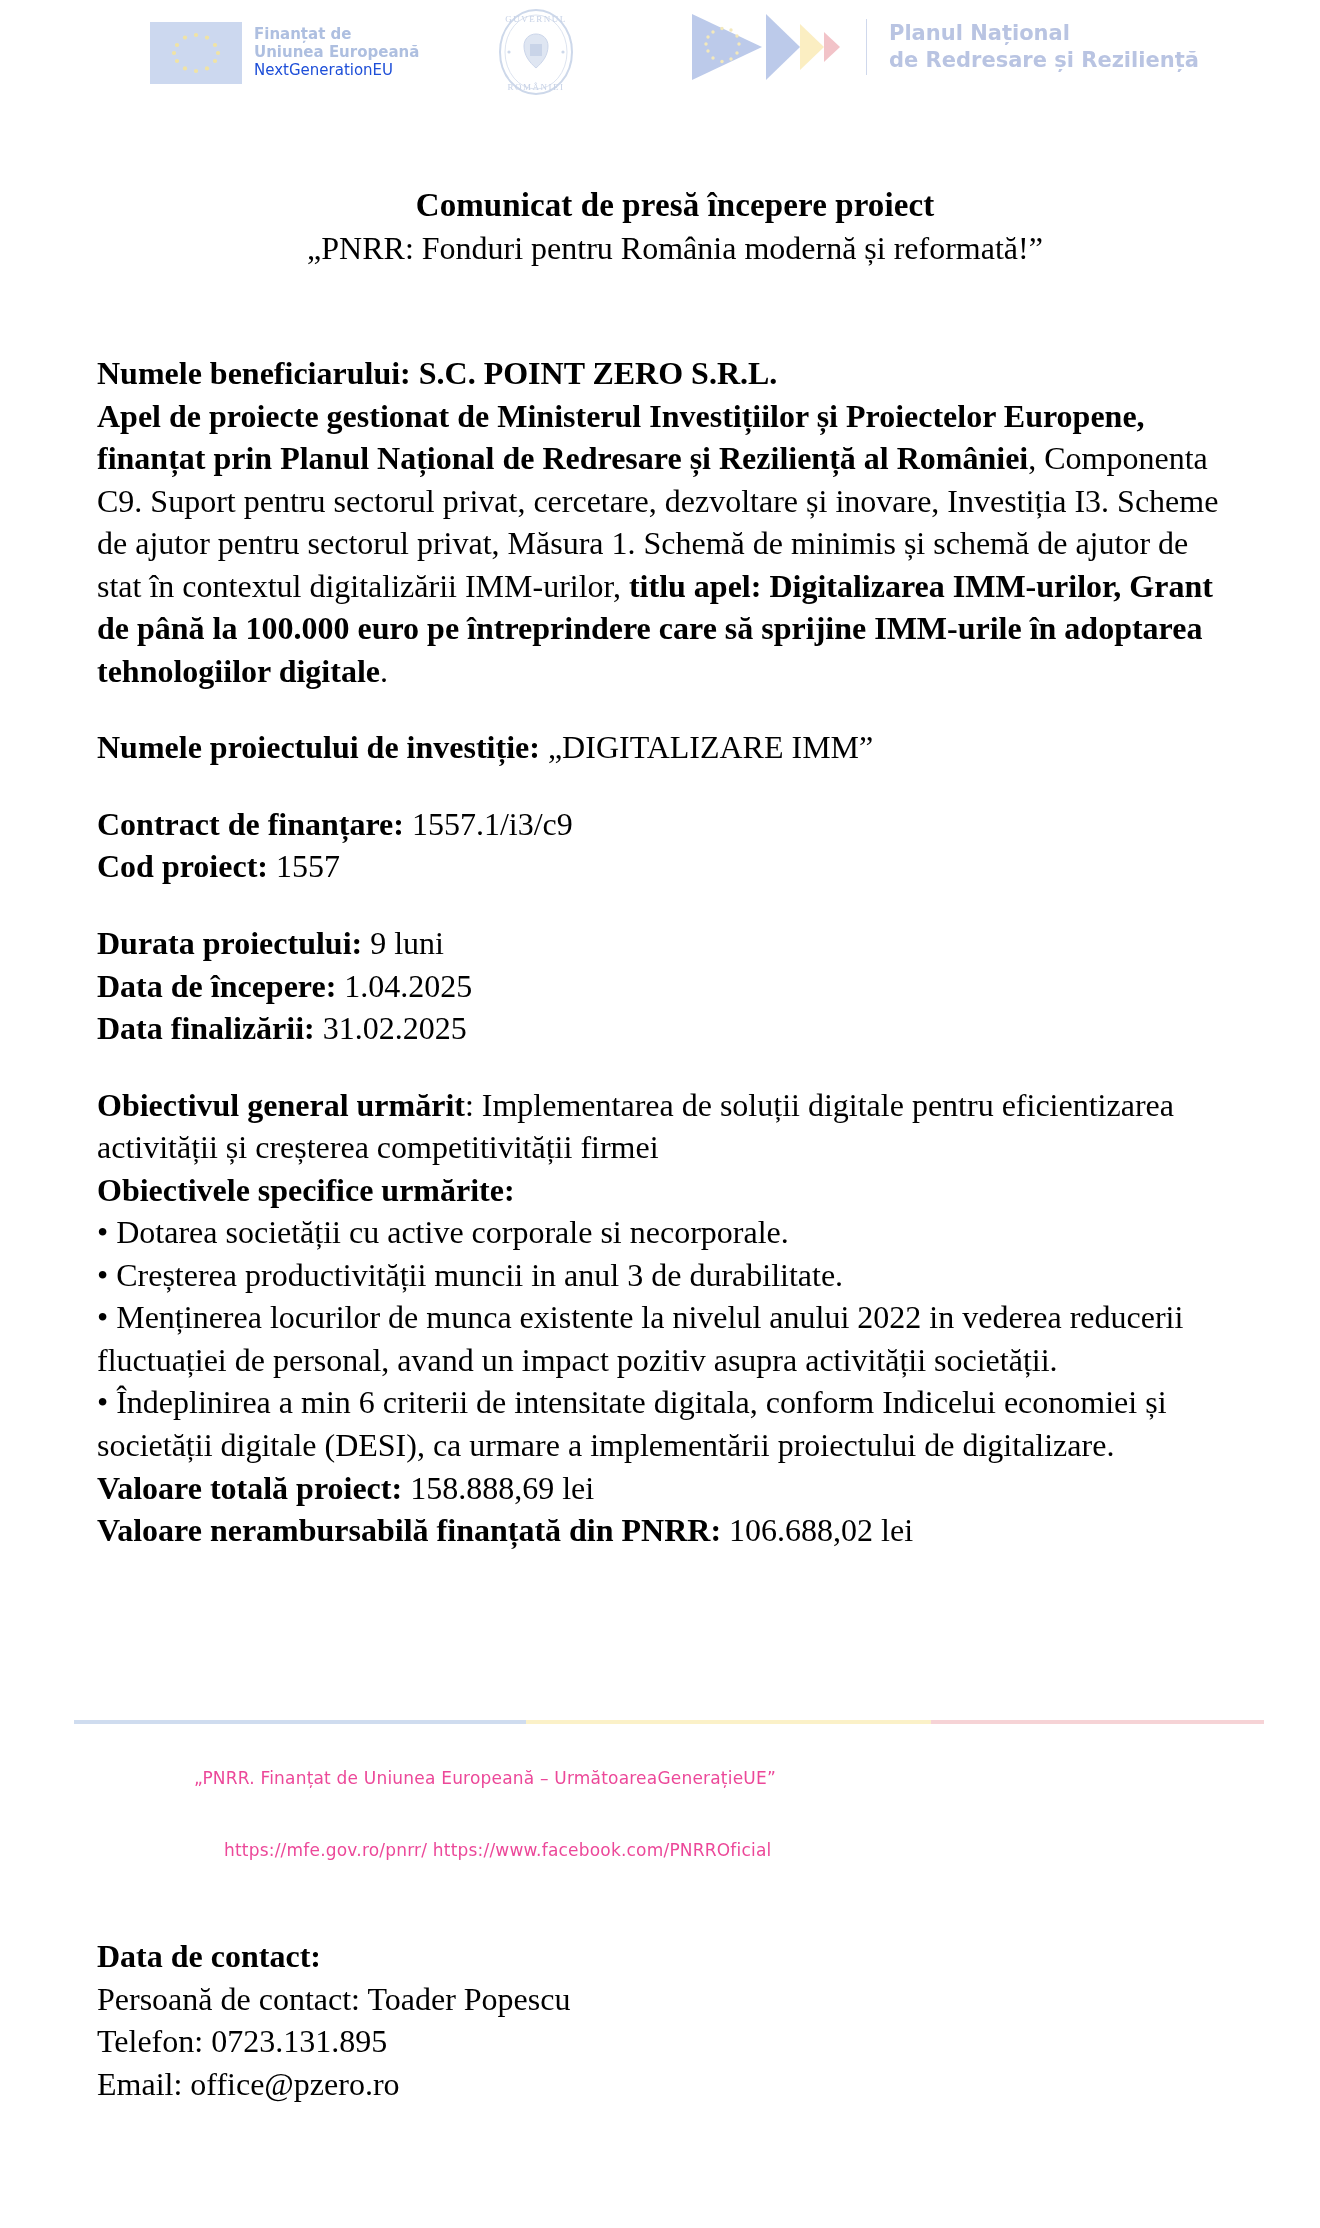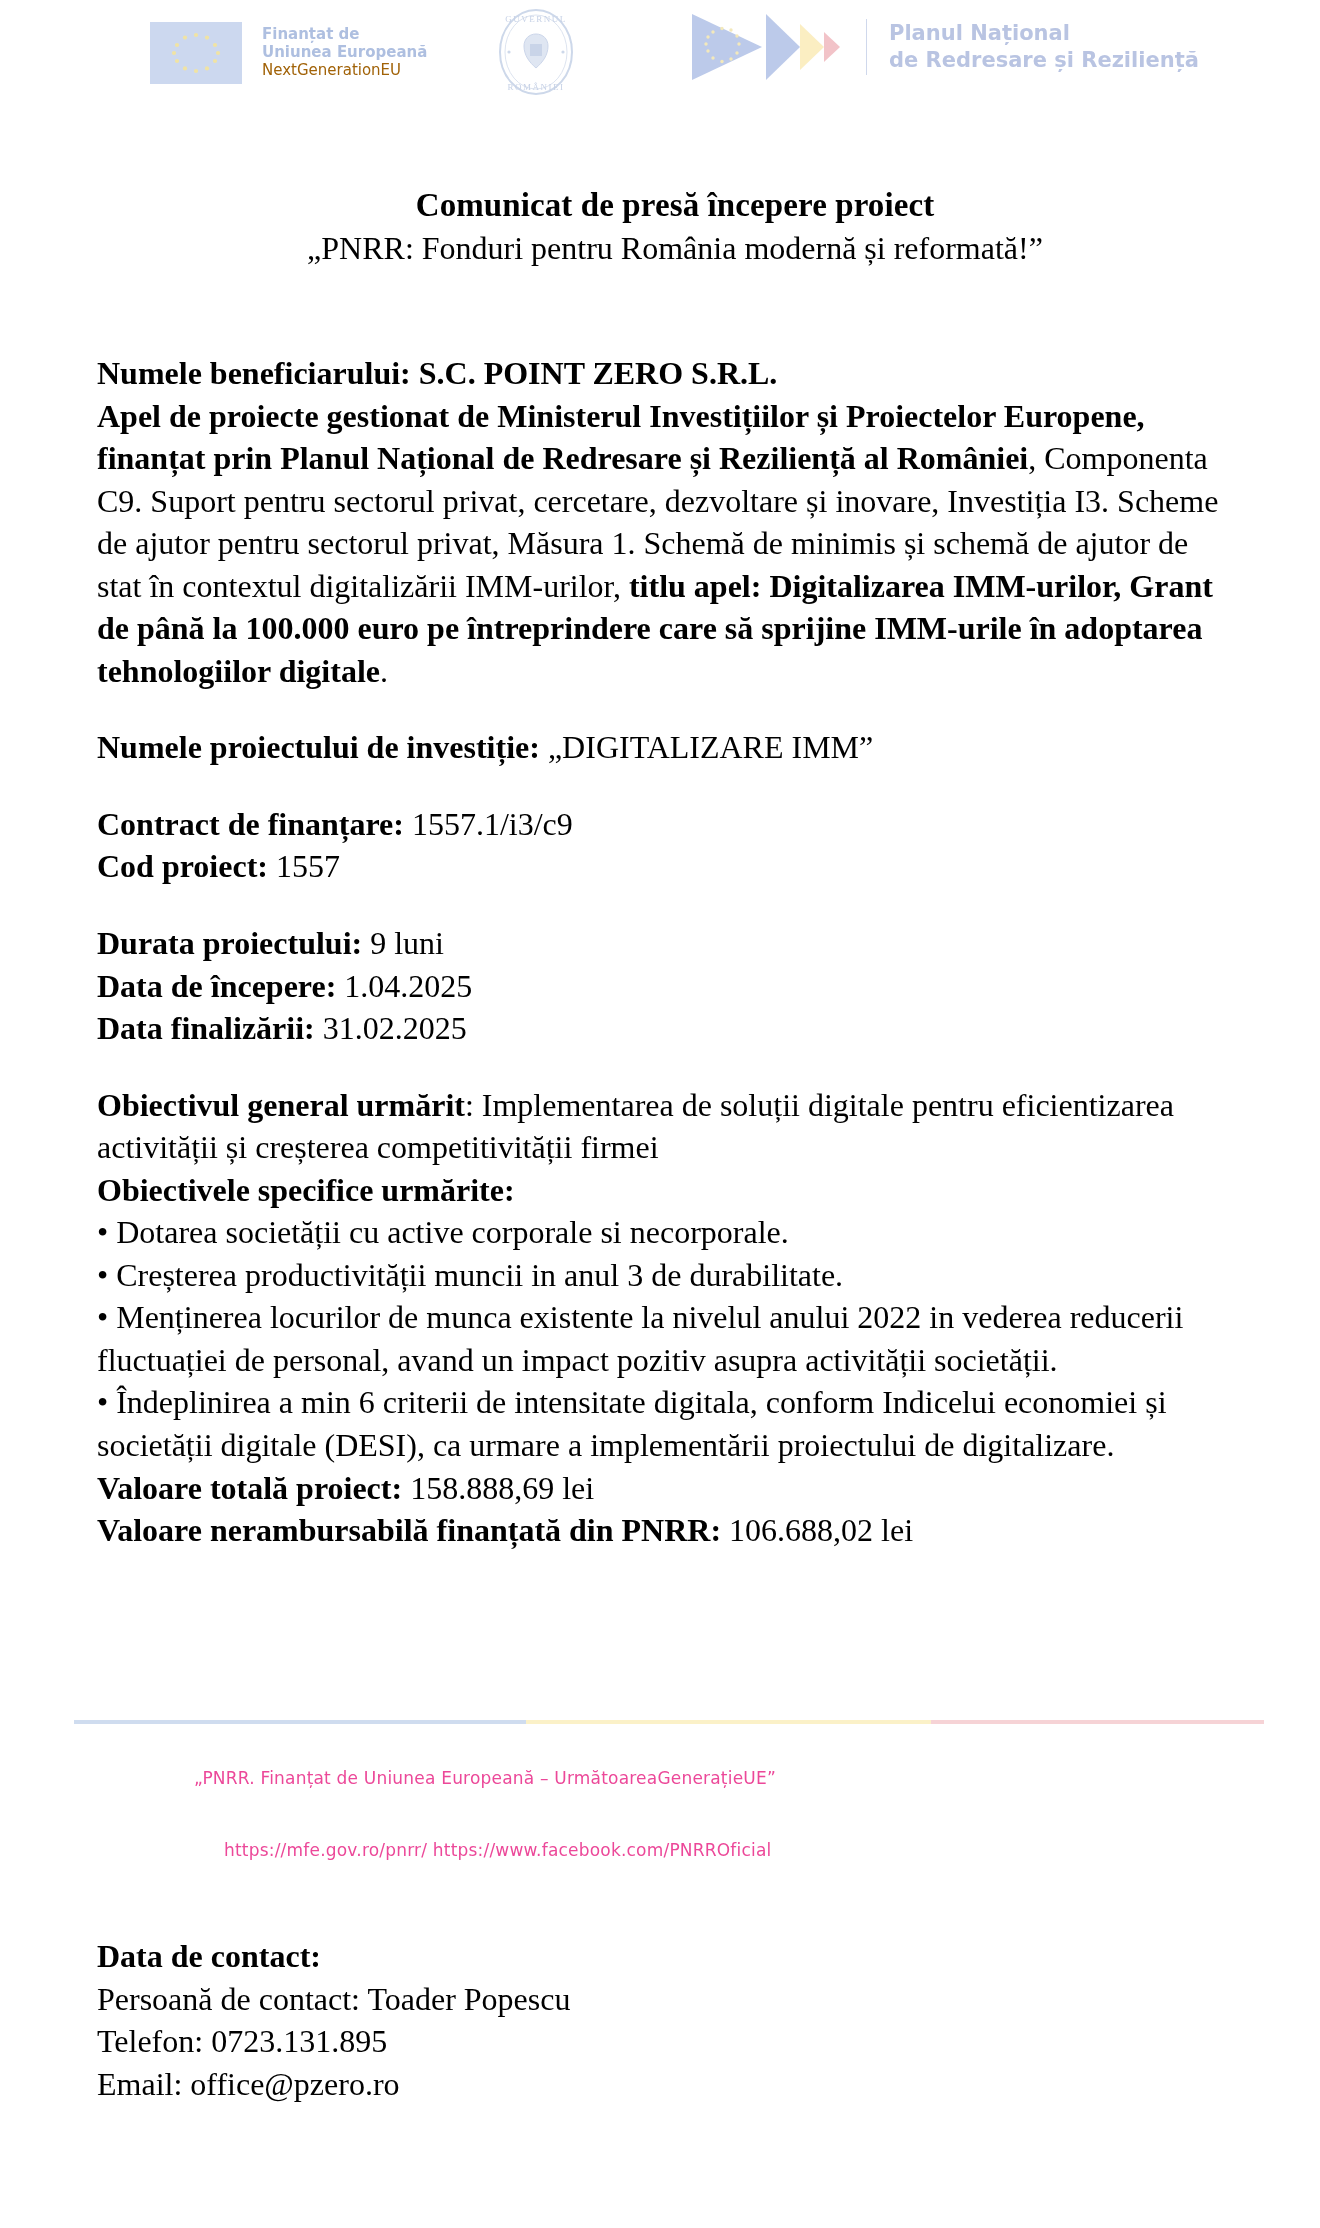--- a/index.html
+++ b/index.html
@@ -27,21 +27,21 @@
     align-items: center;
   }
 
   
   .eu-logo {
     position: absolute;
     left: 150px;
     top: 22px;
     display: flex;
     align-items: center;
-    gap: 20px;
+    gap: 12px;
   }
   .eu-flag {
     width: 92px;
     height: 62px;
     background: #ccd8ef;
     position: relative;
     flex: none;
   }
   .eu-stars {
     position: absolute;
@@ -51,21 +51,21 @@
     line-height: 1.18;
     font-family: "DejaVu Sans", "Liberation Sans", sans-serif;
     font-size: 15px;
   }
   .eu-text .l1, .eu-text .l2 {
     color: #aebfe0;
     font-weight: bold;
     white-space: nowrap;
   }
   .eu-text .l3 {
-    color: #a16207;
+    color: #1d4ed8;
     font-weight: normal;
     white-space: nowrap;
   }
 
   
   .gov-seal {
     position: absolute;
     left: 497px;
     top: 8px;
     width: 78px;

